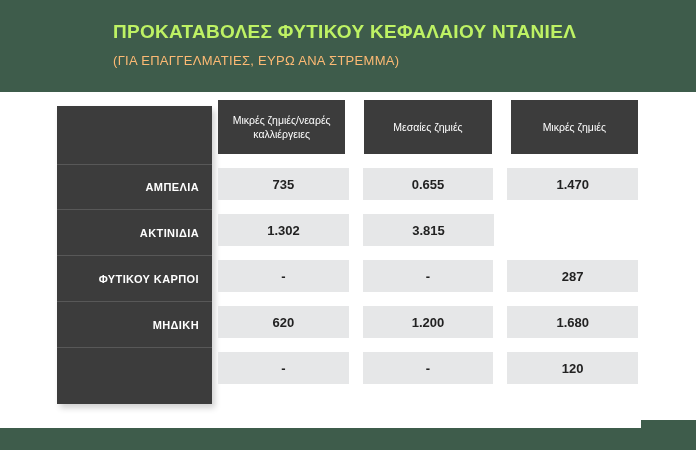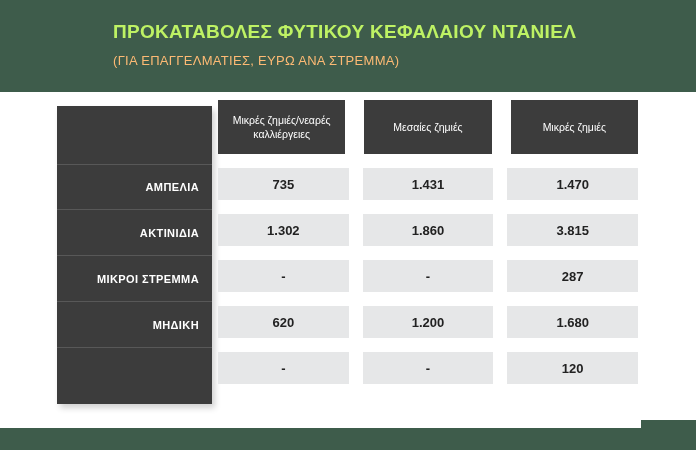--- a/index.html
+++ b/index.html
@@ -175,47 +175,46 @@
 
   <div class="label-panel">
     <div class="label-list">
       <div class="label-row">
         <span class="txt">ΑΜΠΕΛΙΑ</span>
       </div>
       <div class="label-row">
         <span class="txt">ΑΚΤΙΝΙΔΙΑ</span>
       </div>
       <div class="label-row">
-        <span class="txt">ΜΙΚΡΟΙ ΣΤΡΕΜΜΑ</span>
+        <span class="txt">ΦΥΤΙΚΟΥ ΚΑΡΠΟΙ</span>
       </div>
       <div class="label-row">
         <span class="txt">ΜΗΔΙΚΗ</span>
       </div>
     </div>
   </div>
 
   <div class="table">
 
     <div class="col-headers">
       <div class="col-head">Μικρές ζημιές/νεαρές καλλιέργειες</div>
       <div class="col-head">Μεσαίες ζημιές</div>
       <div class="col-head">Μικρές ζημιές</div>
     </div>
 
     <div class="data-rows">
 
       <div class="data-row">
         <div class="cell">735</div>
-        <div class="cell">1.431</div>
+        <div class="cell">0.655</div>
         <div class="cell">1.470</div>
       </div>
 
       <div class="data-row">
         <div class="cell">1.302</div>
-        <div class="cell">1.860</div>
         <div class="cell">3.815</div>
       </div>
 
       <div class="data-row">
         <div class="cell">-</div>
         <div class="cell">-</div>
         <div class="cell">287</div>
       </div>
 
       <div class="data-row">

